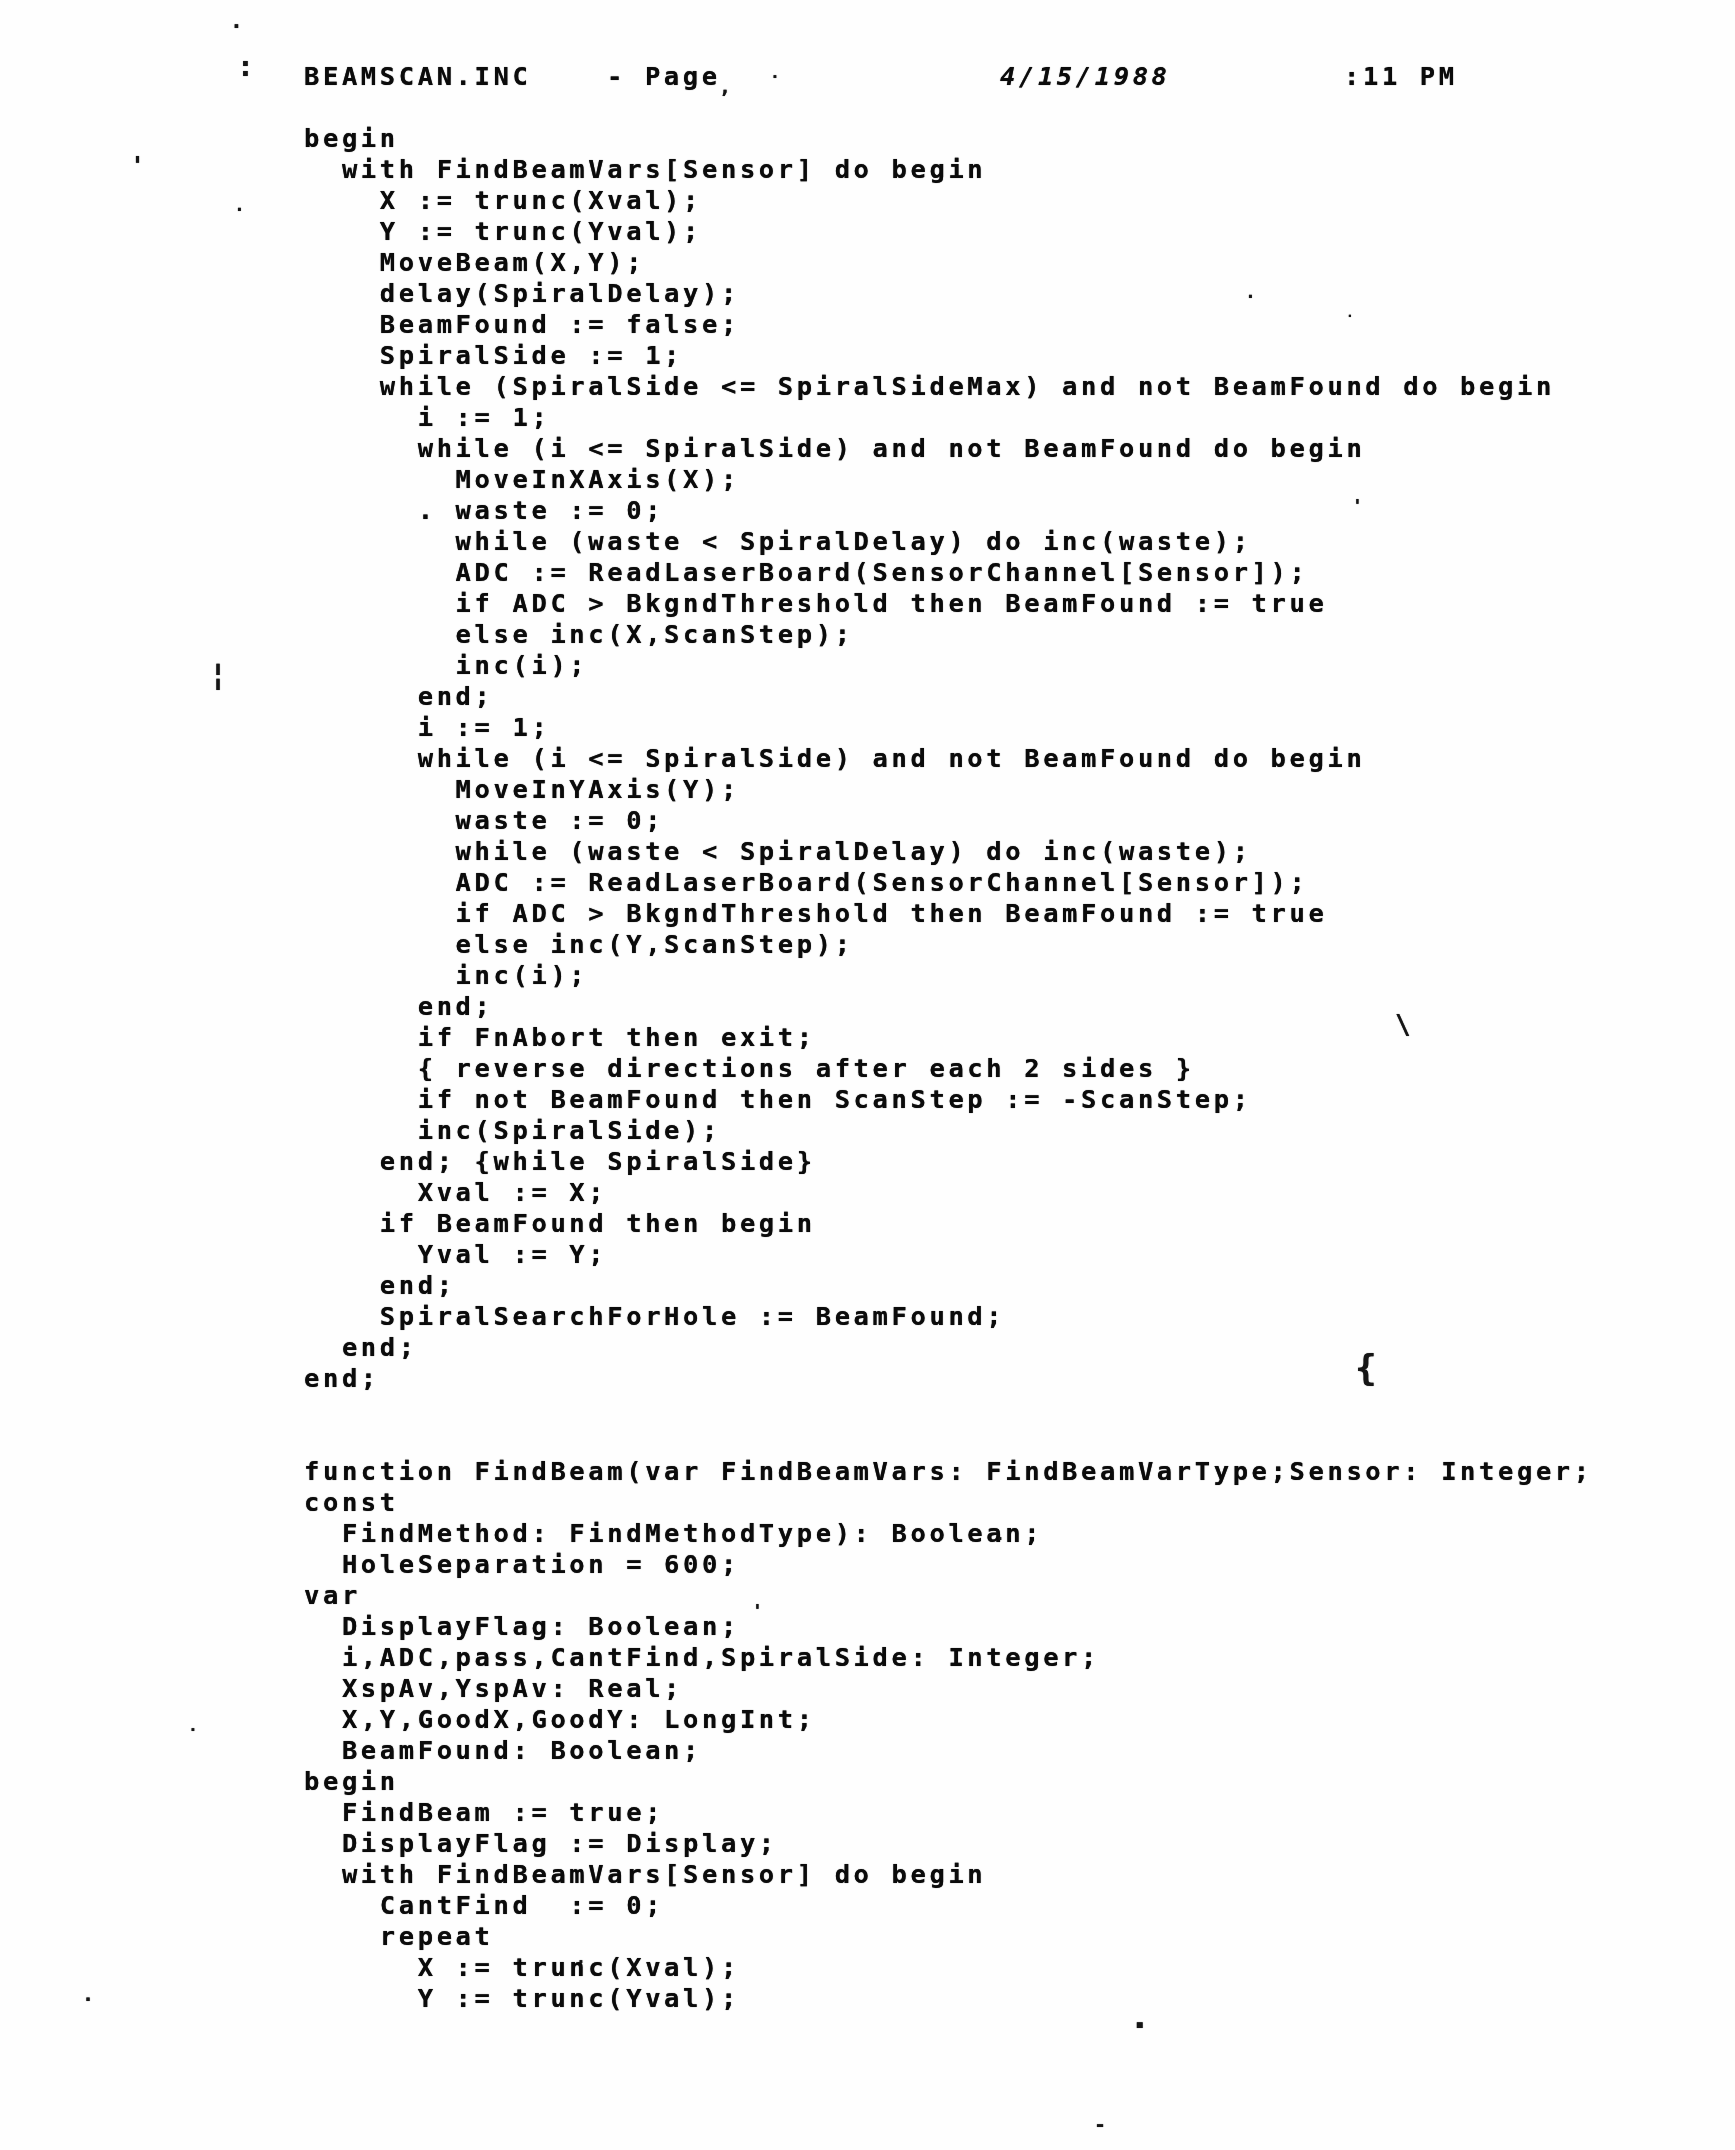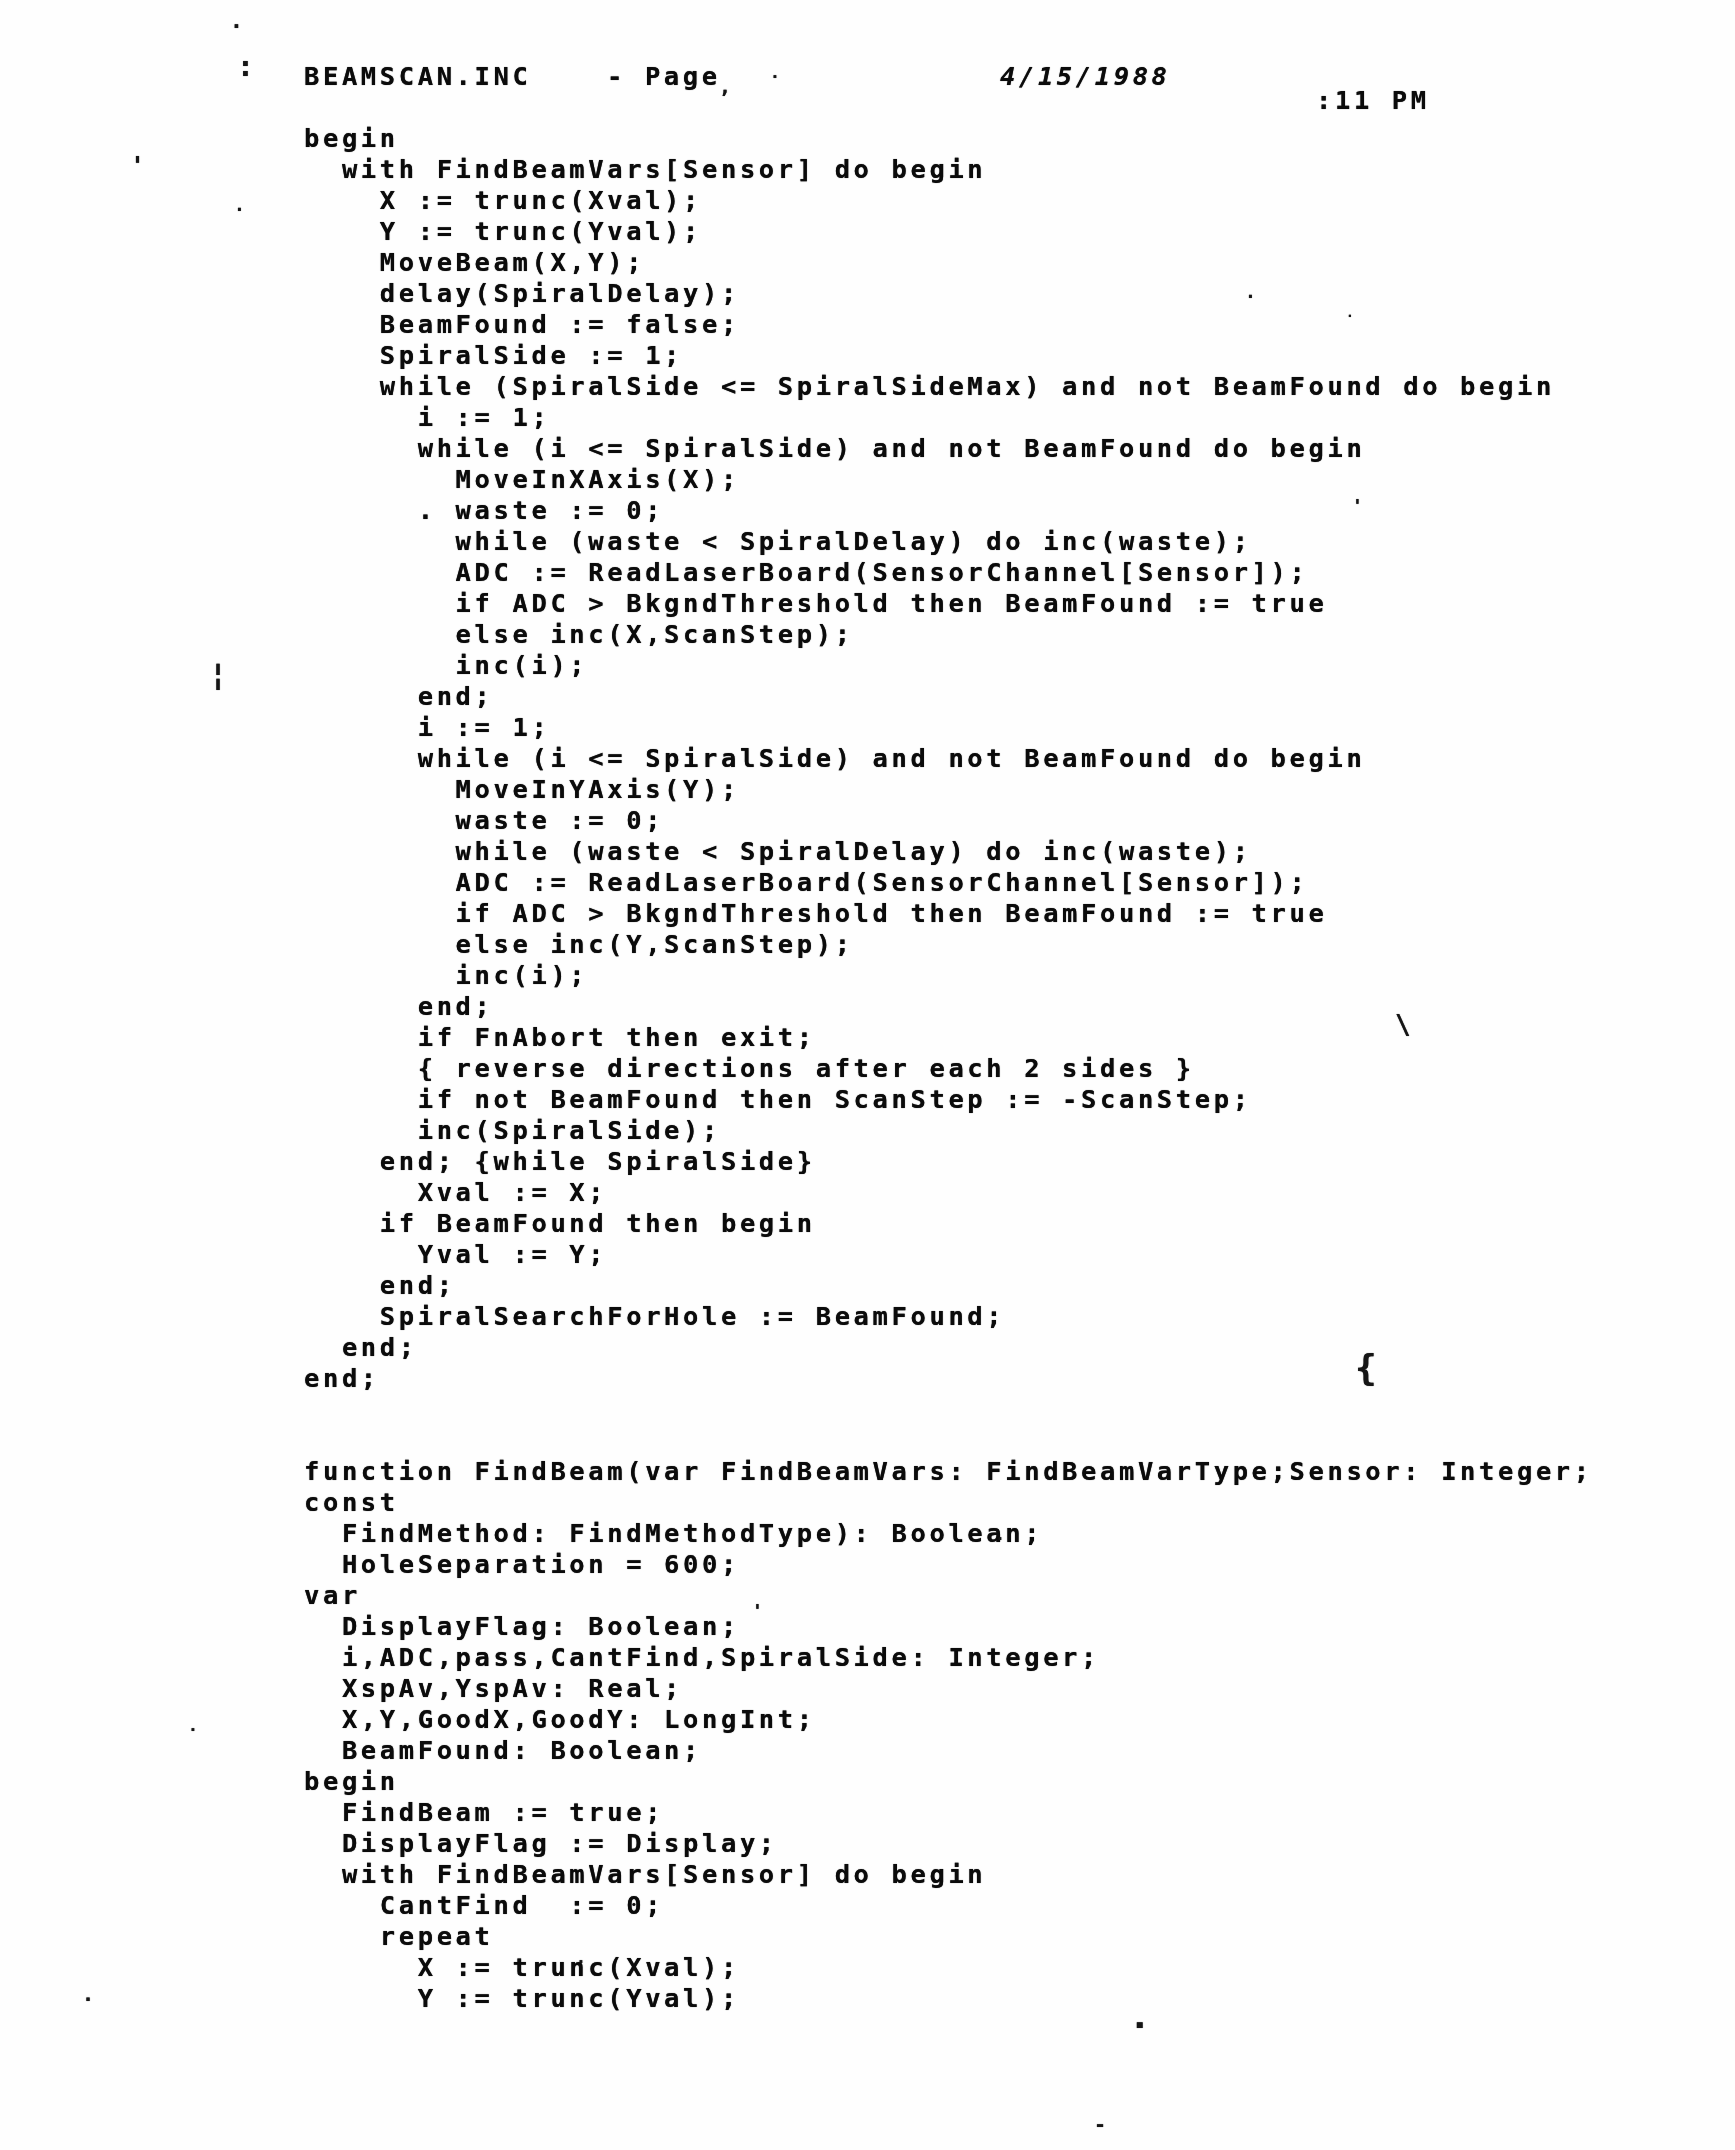--- a/index.html
+++ b/index.html
@@ -22,21 +22,21 @@
     position: absolute;
     top: 61px;
     font-size: 25.5px;
     line-height: 30px;
     letter-spacing: 3.6px;
     white-space: pre;
   }
   .h-filename { left: 304px; text-align: center; }
   .h-page     { left: 607px; }
   .h-date     { left: 1000px; font-style: italic; }
-  .h-time     { left: 1316px; margin-top: 24px; }
+  .h-time     { left: 1344px; }
   .code {
     position: absolute;
     left: 304px;
     top: 123px;
     font-size: 25.5px;
     letter-spacing: 3.6px;
   }
   .code .line {
     white-space: pre;
     height: 31px;

